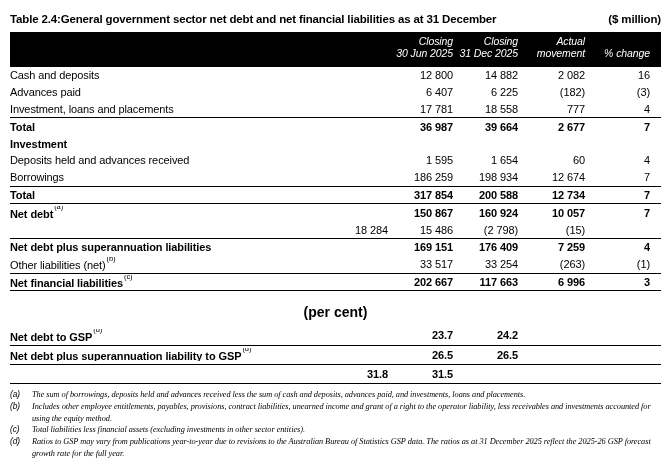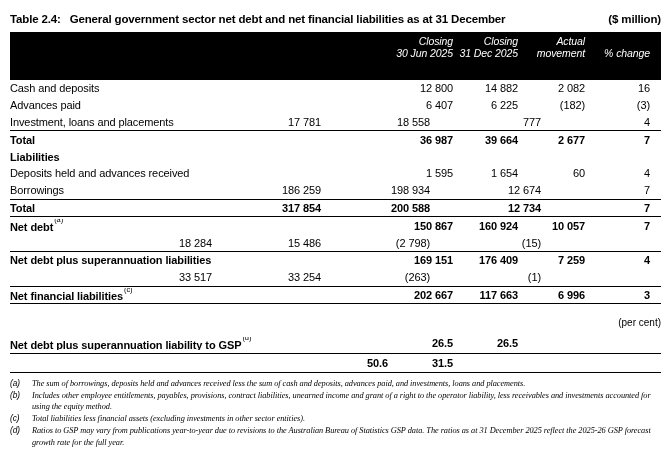--- a/index.html
+++ b/index.html
@@ -6,46 +6,46 @@
   .page {
     width:671px; height:471px; overflow:hidden; position:relative;
     background:var(--bg,#fff); color:var(--text,#000);
     font-family:"Liberation Sans", sans-serif;
   }
   .content { padding:13px 10px 0 10px; }
 
   
   .title-row { display:flex; align-items:baseline; white-space:nowrap;
     font-weight:700; font-size:11.5px; letter-spacing:-0.15px; }
-  .title-label { margin-right:9px; flex:none; }
+  .title-label { flex:none; }
   .title-text { flex:1 1 auto; overflow:hidden; }
   .title-unit { flex:none; }
 
   
   .grid5 { display:grid; grid-template-columns:1fr 65px 65px 67px 65px; padding-right:11px; }
 
   
   .header-bar {
     margin-top:7px; height:24px; background:var(--bar,#000); color:var(--barText,#fff);
-    align-items:end; padding-top:3px; padding-bottom:21px;
+    align-items:end; padding-top:3px; padding-bottom:8px;
     font-style:italic; font-size:10.5px; letter-spacing:-0.1px;
   }
   .hdr-cell { text-align:right; line-height:12px; white-space:nowrap; }
 
   
   .trow { align-items:center; height:16.8px; font-size:11px; letter-spacing:-0.1px; }
   .trow .lbl { white-space:nowrap; overflow:hidden; }
   .trow .num { text-align:right; white-space:nowrap; }
   .trow.bold { font-weight:700; }
-  .trow.rule { border-bottom:1.5px solid var(--rule,#000);gap:44px; }
+  .trow.rule { border-bottom:1.5px solid var(--rule,#000); }
   .trow.rule-thick { border-bottom:1.8px solid var(--rule,#000); }
   sup.fn { font-size:7.5px; font-weight:400; position:relative; top:-3.5px; margin-left:1px; }
 
   
-  .percent-label { margin-top:13px; text-align:right; font-weight:400; font-size:10px; }
+  .percent-label { margin-top:13px; text-align:center; font-weight:700; font-size:14px; }
 
   
   .gsp { margin-top:6px; }
   .gsp .trow { height:18.2px; font-weight:700; border-bottom:1.5px solid var(--rule,#000); }
 
   
   .notes { margin-top:5px; font-style:italic; font-size:8.3px; line-height:11.8px; letter-spacing:-0.05px; }
   .notes-heading { margin-bottom:0.5px; }
   .note-item { display:flex; }
   .note-marker { flex:none; width:22px; }
@@ -108,21 +108,21 @@
           <div class="num">4</div>
         </div>
         <div class="trow grid5 bold">
           <div class="lbl">Total</div>
           <div class="num">36 987</div>
           <div class="num">39 664</div>
           <div class="num">2 677</div>
           <div class="num">7</div>
         </div>
         <div class="trow grid5 bold">
-          <div class="lbl">Liabilities</div>
+          <div class="lbl">Investment</div>
           <div class="num"></div>
           <div class="num"></div>
           <div class="num"></div>
           <div class="num"></div>
         </div>
         <div class="trow grid5">
           <div class="lbl">Deposits held and advances received</div>
           <div class="num">1 595</div>
           <div class="num">1 654</div>
           <div class="num">60</div>
@@ -156,47 +156,55 @@
           <div class="num">(15)</div>
         </div>
         <div class="trow grid5 bold">
           <div class="lbl">Net debt plus superannuation liabilities</div>
           <div class="num">169 151</div>
           <div class="num">176 409</div>
           <div class="num">7 259</div>
           <div class="num">4</div>
         </div>
         <div class="trow grid5 rule">
+          <div class="lbl">Other liabilities (net)<sup class="fn">(b)</sup></div>
           <div class="num">33 517</div>
           <div class="num">33 254</div>
           <div class="num">(263)</div>
           <div class="num">(1)</div>
         </div>
         <div class="trow grid5 bold rule-thick">
           <div class="lbl">Net financial liabilities<sup class="fn">(c)</sup></div>
           <div class="num">202 667</div>
           <div class="num">117 663</div>
           <div class="num">6 996</div>
           <div class="num">3</div>
         </div>
       </div>
 
     <div class="percent-label">(per cent)</div>
 
     <div class="gsp" id="gsp-table">
 
+    <div class="trow grid5 bold">
+          <div class="lbl">Net debt to GSP<sup class="fn">(d)</sup></div>
+          <div class="num">23.7</div>
+          <div class="num">24.2</div>
+          <div class="num"></div>
+          <div class="num"></div>
+        </div>
         <div class="trow grid5 bold">
           <div class="lbl">Net debt plus superannuation liability to GSP<sup class="fn">(d)</sup></div>
           <div class="num">26.5</div>
           <div class="num">26.5</div>
           <div class="num"></div>
           <div class="num"></div>
         </div>
         <div class="trow grid5 bold">
-          <div class="num">50.6</div>
+          <div class="num">31.8</div>
           <div class="num">31.5</div>
           <div class="num"></div>
           <div class="num"></div>
         </div>
       </div>
 
     <div class="notes">
       <div id="notes-list">
           <div class="note-item">
             <div class="note-marker">(a)</div>

